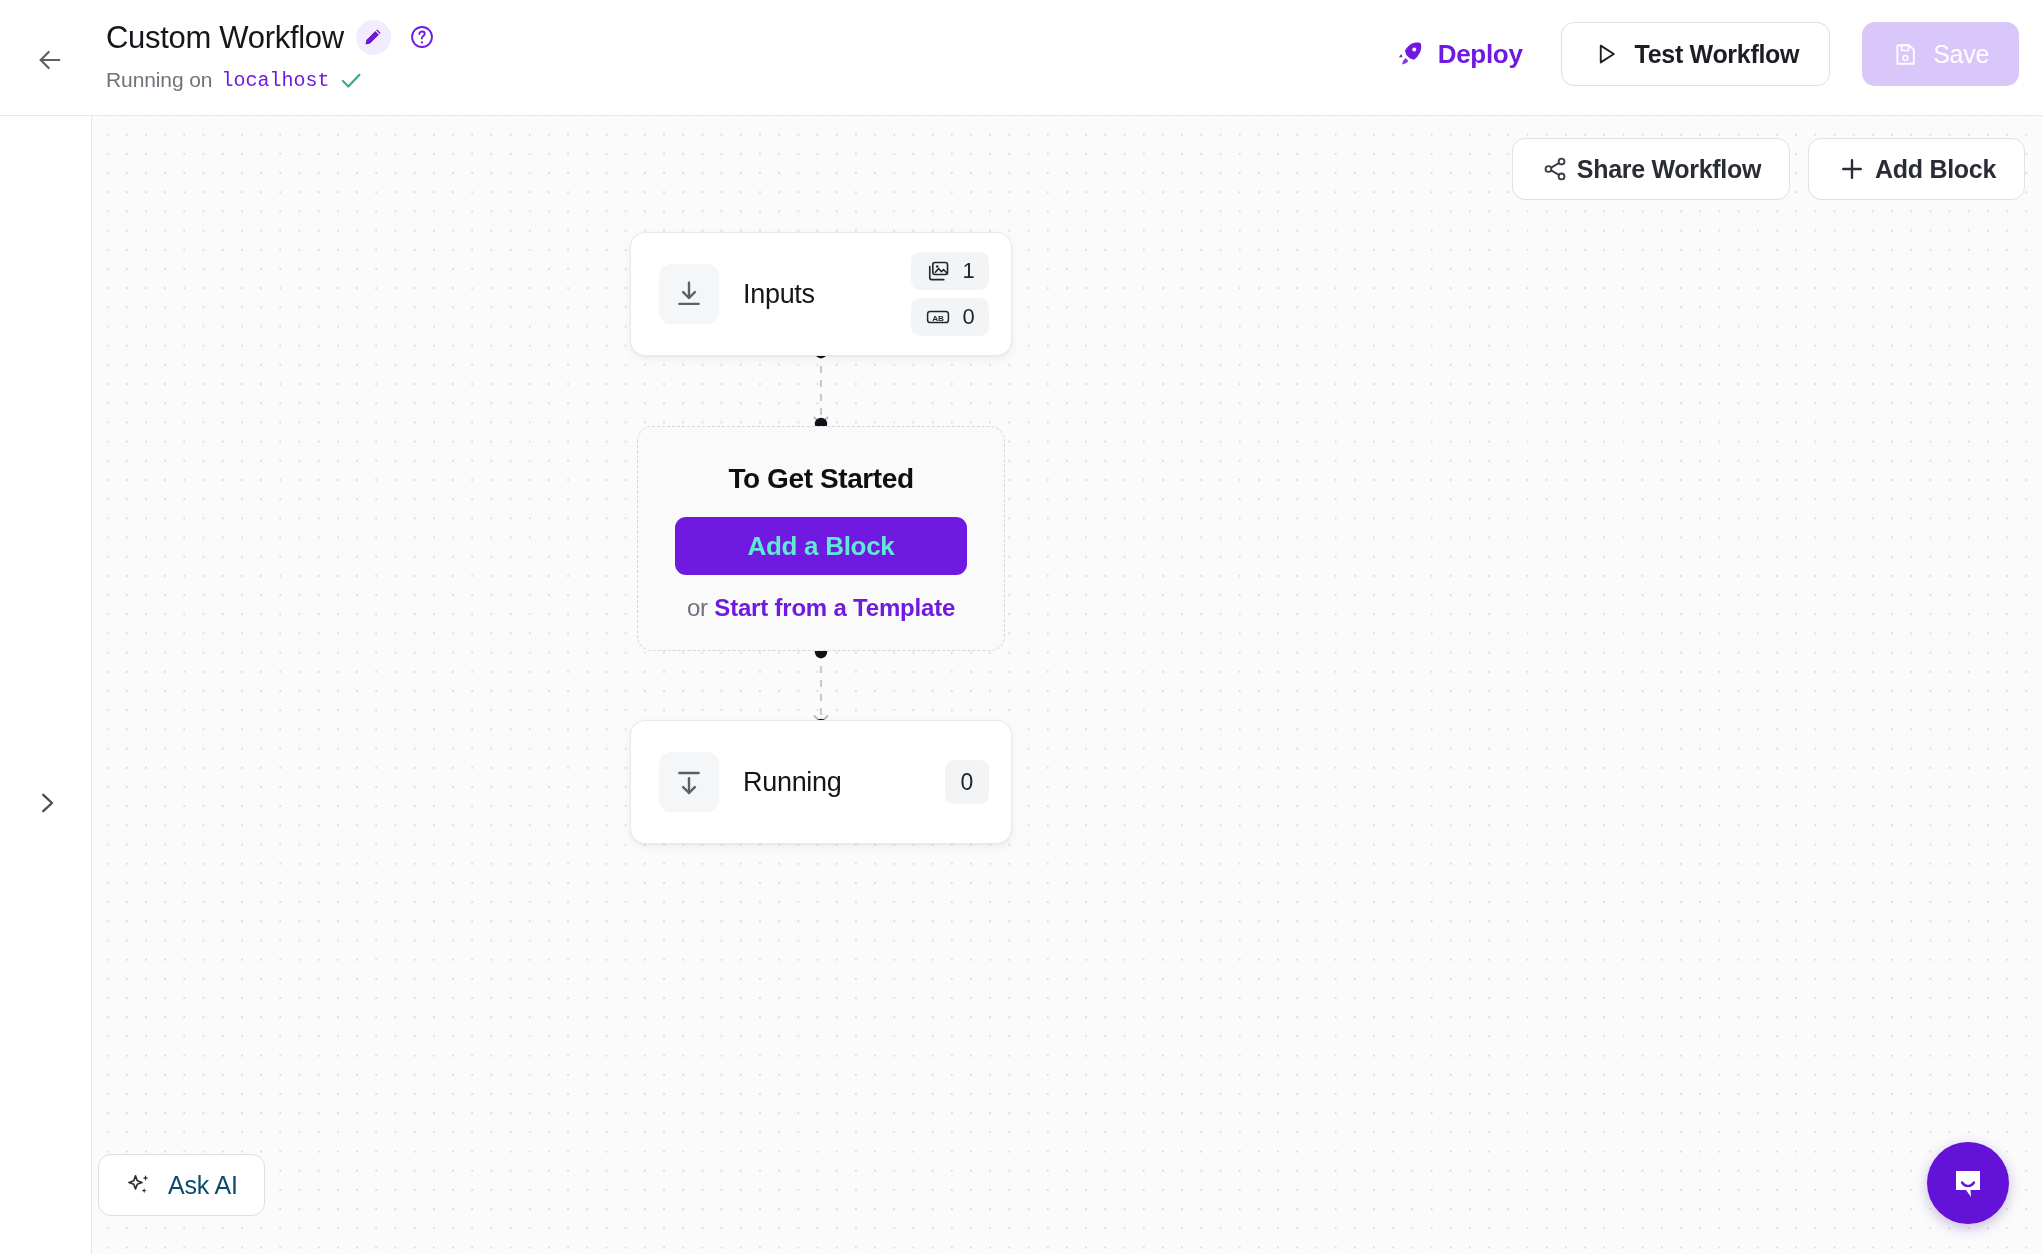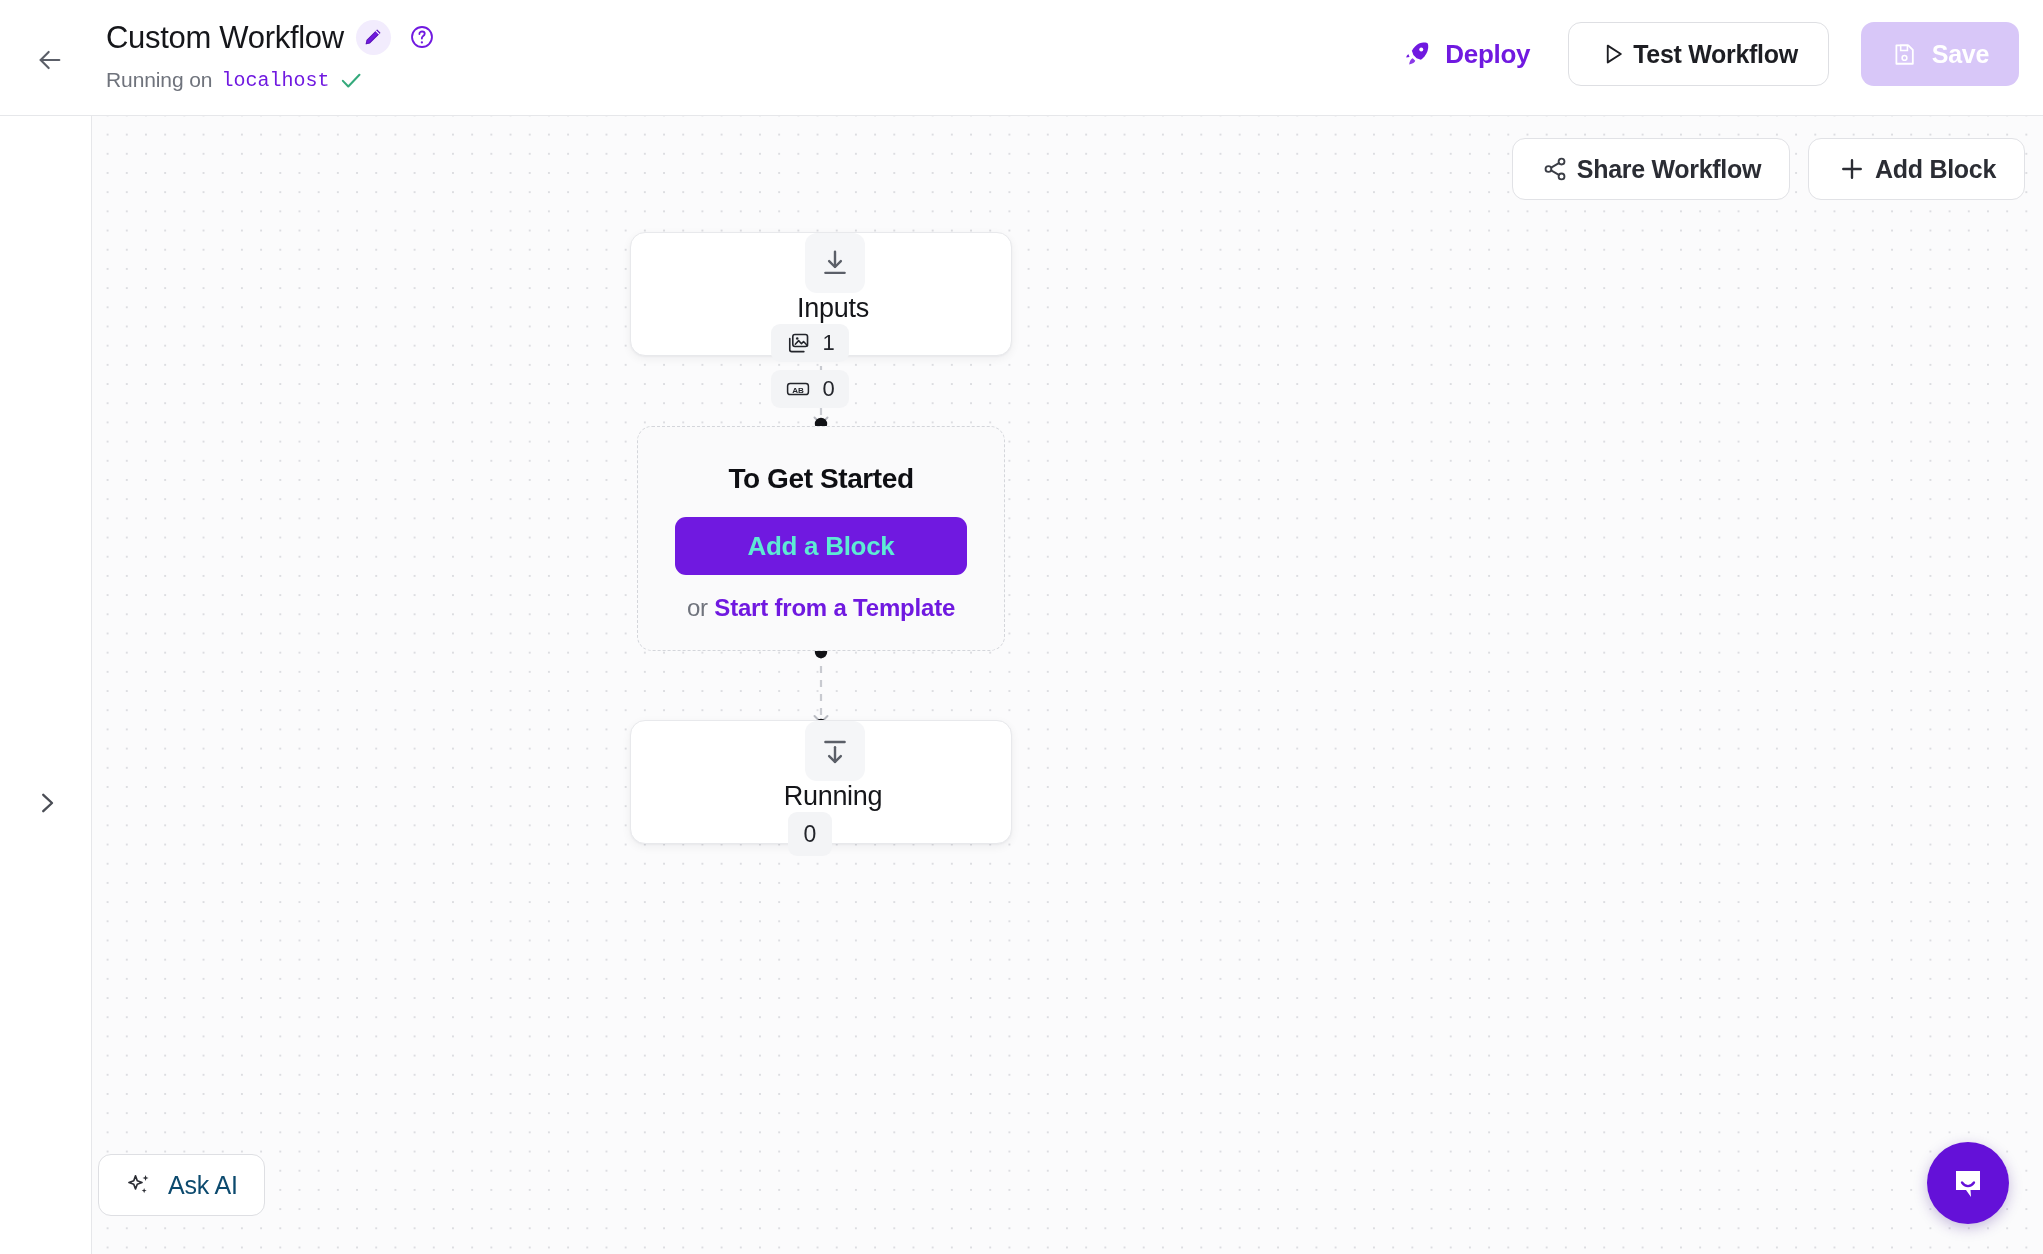--- a/index.html
+++ b/index.html
@@ -61,37 +61,37 @@
   .deploy-btn {
     display: flex; align-items: center; gap: 13px;
     background: none; border: none; cursor: pointer;
     padding: 10px 22px; margin-right: 16px;
   }
   .deploy-label {
     font-size: 26px; font-weight: 700; color: #7019e0;
     letter-spacing: -0.3px;
   }
   .test-btn {
-    display: flex; align-items: center; gap: 6px;
+    display: flex; align-items: center; gap: 15px;
     height: 64px; padding: 0 30px;
     background: #ffffff; border: 1px solid #dedfe3;
     border-radius: 13px; cursor: pointer;
   }
   .test-label {
     font-size: 25px; font-weight: 700; color: #1d1e23;
     letter-spacing: -0.3px;
   }
   .save-btn {
     display: flex; align-items: center; gap: 14px;
     height: 64px; padding: 0 30px; margin-left: 32px;
     background: #d8c7f8; border: none;
     border-radius: 13px; cursor: default;
   }
   .save-label {
-    font-size: 25px; font-weight: 700; color: #ffffff;
+    font-size: 25px; font-weight: 400; color: #ffffff;
     letter-spacing: -0.3px;
   }
 
   
   .left-rail {
     position: absolute; top: 116px; left: 0;
     width: 92px; height: 1138px;
     background: #ffffff;
     border-right: 1px solid #e6e7ea;
   }
@@ -128,21 +128,21 @@
     letter-spacing: -0.3px;
   }
 
   
   .node {
     position: absolute;
     background: #ffffff;
     border: 1px solid #e8e9ec;
     border-radius: 15px;
     box-shadow: 0 3px 10px rgba(20,22,30,0.055), 0 1px 2px rgba(20,22,30,0.04);
-    display: flex; align-items: center; flex-direction: column;
+    display: flex; align-items: center;
   }
   .node-inputs  { left: 538px; top: 116px; width: 382px; height: 124px; }
   .node-outputs { left: 538px; top: 604px; width: 382px; height: 124px; }
 
   .node-icon-wrap {
     width: 60px; height: 60px; margin-left: 28px;
     border-radius: 12px; background: #f5f6f8;
     display: flex; align-items: center; justify-content: center;
     flex: none;
   }

